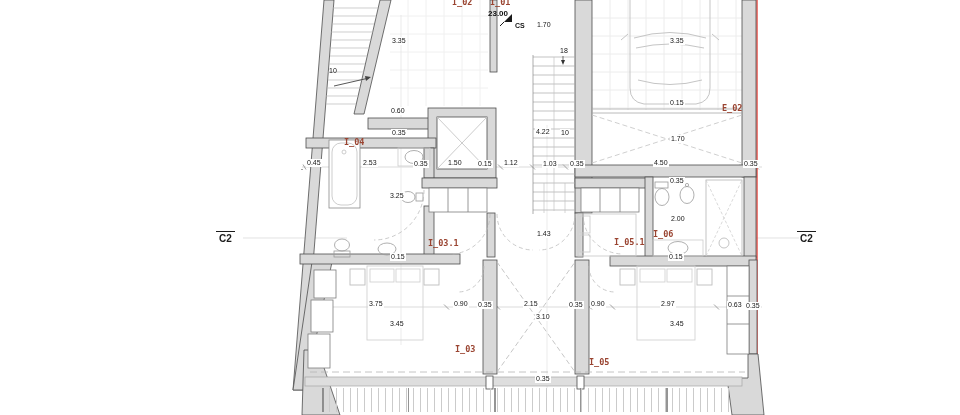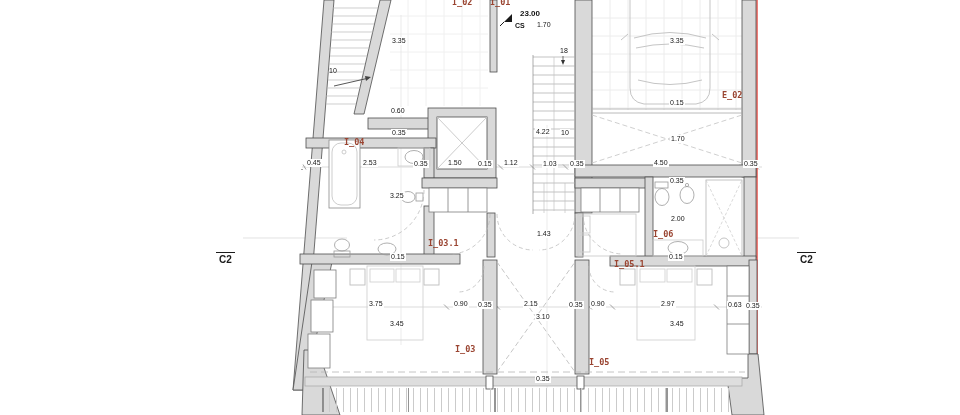--- a/index.html
+++ b/index.html
@@ -4,21 +4,21 @@
 <style>
   html,body{margin:0;padding:0;background:#fff;}
   #canvas{position:relative;width:960px;height:415px;background:#fff;overflow:hidden;
           font-family:"Liberation Sans",sans-serif;}
   #plan-svg{position:absolute;left:0;top:0;}
   .dim{position:absolute;font-size:7px;line-height:1.1;color:#151515;background:#fff;
        padding:0 1px;white-space:nowrap;z-index:5;}
   .room{position:absolute;font-family:"DejaVu Sans Mono",monospace;font-size:8.5px;
         font-weight:600;color:#9a4431;white-space:nowrap;z-index:5;}
   .c2{position:absolute;font-size:10px;font-weight:700;color:#1c1c1c;
-      border-top:1.7px solid #1c1c1c;padding:1px 3px 0;z-index:6;margin-top:21px;}
+      border-top:1.7px solid #1c1c1c;padding:1px 3px 0;z-index:6;}
   .lvl{position:absolute;font-size:8px;font-weight:600;color:#111;z-index:6;}
   .lvl-code{position:absolute;font-size:7px;font-weight:600;color:#111;z-index:6;}
   #slats{position:absolute;left:322px;top:388px;width:412px;height:24px;z-index:2;
     background-image:
       repeating-linear-gradient(90deg, rgba(130,130,130,.85) 0 1.5px, transparent 1.5px 86px),
       repeating-linear-gradient(90deg, #cbcbcb 0 1px, transparent 1px 7px);}
 </style>
 </head>
 <body>
 
@@ -207,30 +207,30 @@
     <polygon points="504,22 512,14 512,22" fill="#1a1a1a"></polygon>
     <line x1="500" y1="26" x2="504" y2="22" stroke="#1a1a1a" stroke-width="1"></line>
   </g>
 </svg>
 
 <div id="slats"></div>
 
 <div class="c2" style="left:216px;top:231px">C2</div>
 <div class="c2" style="left:797px;top:231px">C2</div>
 
-<div class="lvl" style="left:520px;top:9px">23.00</div>
+<div class="lvl" style="left:488px;top:9px">23.00</div>
 <div class="lvl-code" style="left:515px;top:22px">CS</div>
 
 <div class="room" style="left:452px;top:-3px">I_02</div>
 <div class="room" style="left:490px;top:-3px">I_01</div>
-<div class="room" style="left:722px;top:90px">E_02</div>
+<div class="room" style="left:722px;top:103px">E_02</div>
 <div class="room" style="left:344px;top:137px">I_04</div>
 <div class="room" style="left:428px;top:238px">I_03.1</div>
 <div class="room" style="left:653px;top:229px">I_06</div>
-<div class="room" style="left:614px;top:259px">I_05.1</div>
+<div class="room" style="left:614px;top:237px">I_05.1</div>
 <div class="room" style="left:455px;top:344px">I_03</div>
 <div class="room" style="left:589px;top:357px">I_05</div>
 
 <div class="dim" style="left:391px;top:37px">3.35</div>
 <div class="dim" style="left:328px;top:67px;background:transparent">10</div>
 <div class="dim" style="left:536px;top:21px">1.70</div>
 <div class="dim" style="left:559px;top:47px">18</div>
 <div class="dim" style="left:669px;top:37px">3.35</div>
 <div class="dim" style="left:669px;top:99px">0.15</div>
 <div class="dim" style="left:390px;top:107px">0.60</div>

